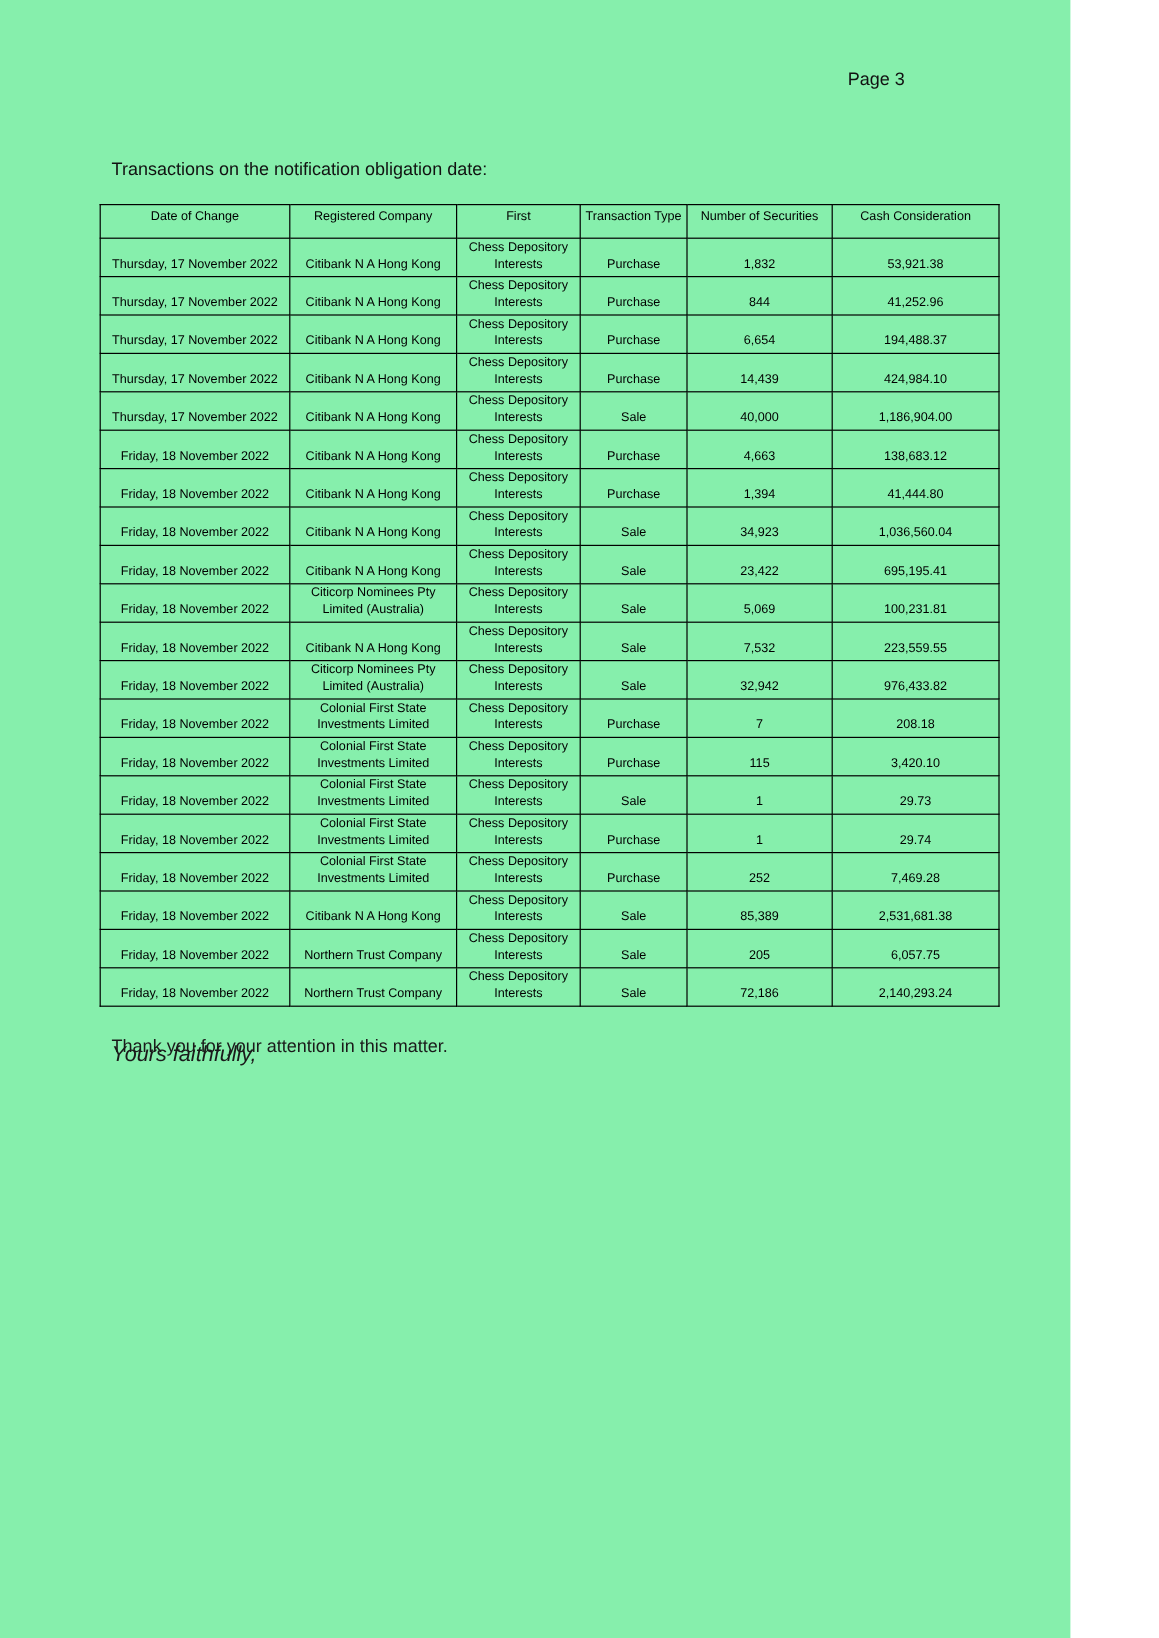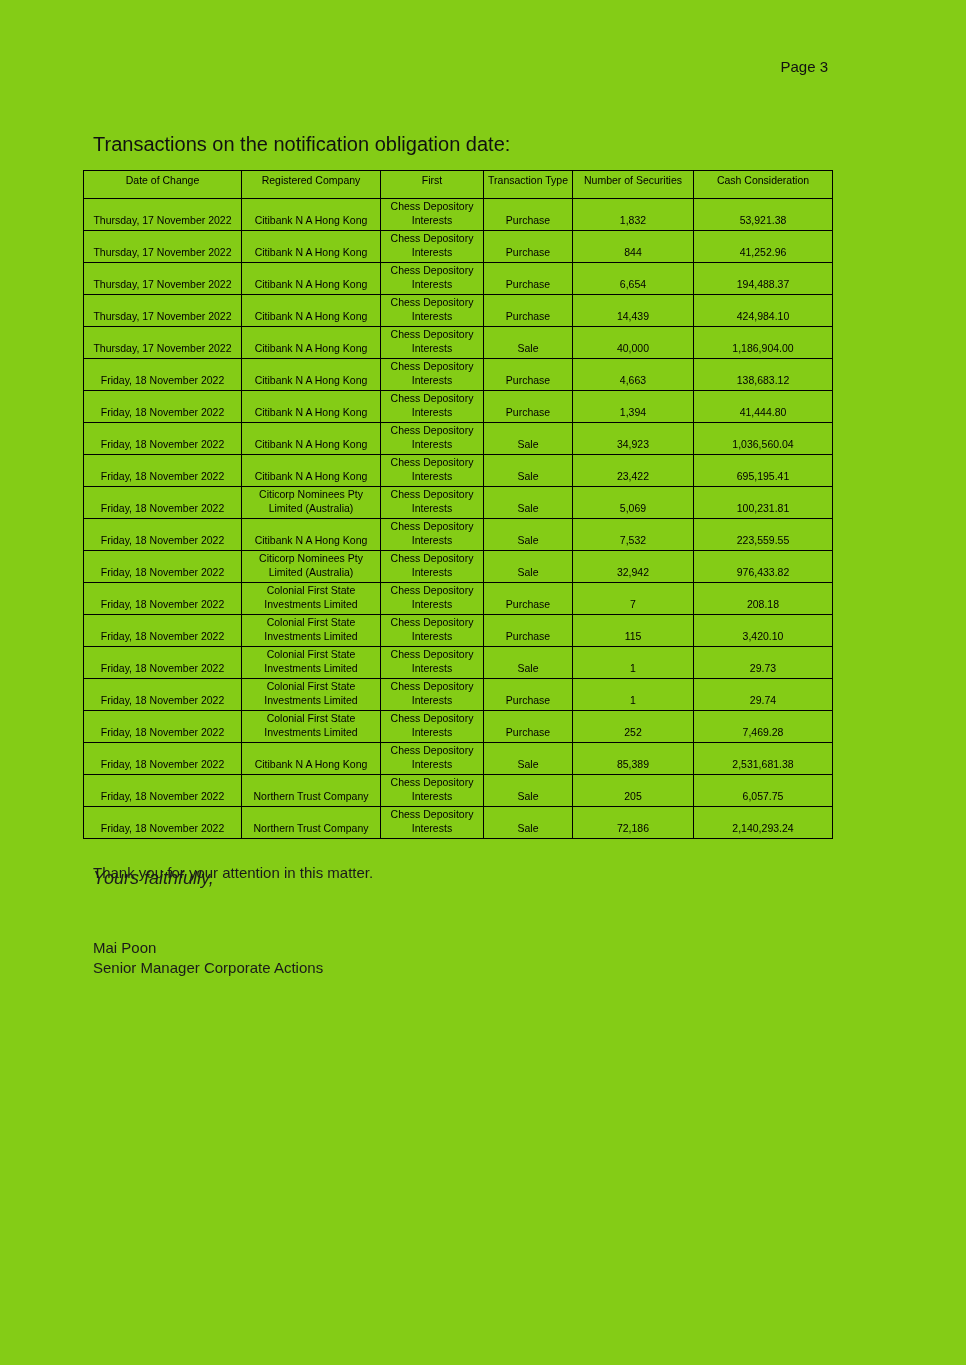--- a/index.html
+++ b/index.html
@@ -5,37 +5,37 @@
   * { margin: 0; padding: 0; box-sizing: border-box; }
   html, body {
     width: 966px;
     height: 1365px;
     background: #ffffff;
     font-family: "Liberation Sans", sans-serif;
     color: #1a1a1a;
   }
   .page {
     position: relative;
-    width: 966px;
+    width: 892px;
     height: 1365px;
-    background: #84cc16;
+    background: #86efac;
     overflow: hidden;
   }
   .page-number {
     position: absolute;
     top: 58px;
     right: 138px;
     font-size: 15px;
     color: #111;
   }
   .heading {
     position: absolute;
     left: 93px;
     top: 133px;
-    font-size: 20px;
+    font-size: 15px;
     color: #111;
     text-align: center;
   }
   table.tx-table {
     position: absolute;
     left: 83px;
     top: 170px;
     width: 749px;
     border-collapse: collapse;
     table-layout: fixed;
@@ -271,18 +271,14 @@
       <td>72,186</td>
       <td>2,140,293.24</td>
     </tr>
       </tbody>
   </table>
 
   <p class="thanks">Thank you for your attention in this matter.</p>
 
   <p class="valediction">Yours faithfully,</p>
 
-  <div class="signature">
-    <div>Mai Poon</div>
-    <div>Senior Manager Corporate Actions</div>
-  </div>
 
 </div>
 
 </body></html>

